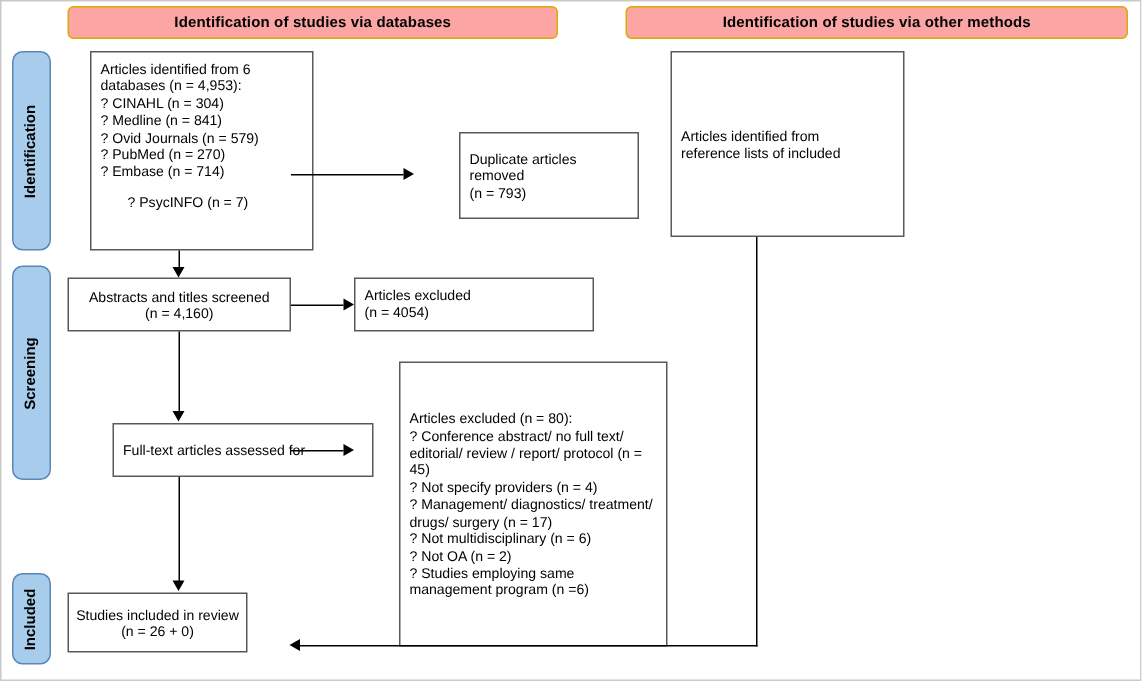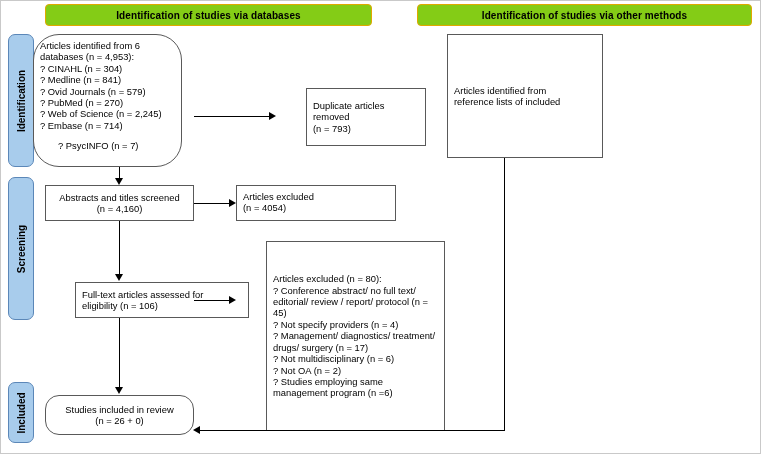--- a/index.html
+++ b/index.html
@@ -13,21 +13,21 @@
     height:454px;
     background:#ffffff;
     border:1px solid #c9c9c9;
     box-sizing:border-box;
     overflow:hidden;
   }
 
   
   .banner{
     position:absolute;
-    background:#84cc16;
+    background:#fca5a5;
     border:1px solid #e0a800;
     border-radius:4px;
     display:flex;
     align-items:center;
     justify-content:center;
     color:#000000;
     font-weight:bold;
     font-size:10px;
     letter-spacing:0.1px;
     box-sizing:border-box;
@@ -126,27 +126,26 @@
   </div>
 
   <div class="stage-pill" style="left:7px; top:176px; width:26px; height:143px;">
     <span class="stage-label">Screening</span>
   </div>
 
   <div class="stage-pill" style="left:7px; top:381px; width:26px; height:61px;">
     <span class="stage-label">Included</span>
   </div>
 
-  <div class="box" style="left:32px; top:33px; width:149px; height:133px;border-radius:26px;">
+  <div class="box" style="left:59px; top:33px; width:149px; height:133px;">
     <div class="ln">Articles identified from 6 databases (n = 4,953):</div>
     <div class="ln">? CINAHL (n = 304)</div>
     <div class="ln">? Medline (n = 841)</div>
     <div class="ln">? Ovid Journals (n = 579)</div>
     <div class="ln">? PubMed (n = 270)</div>
-    <div class="ln">? Web of Science (n = 2,245)</div>
     <div class="ln">? Embase (n = 714)</div>
     <div class="spacer"></div>
     <div class="ln indent">? PsycINFO (n = 7)</div>
   </div>
 
   <div class="box vcenter" style="left:275px; top:87px; width:120px; height:58px;">
     <div class="ln">Duplicate articles</div>
     <div class="ln">removed</div>
     <div class="ln">(n = 793)</div>
   </div>
@@ -161,34 +160,33 @@
     <div class="ln">(n = 4,160)</div>
   </div>
 
   <div class="box" style="left:235px; top:184px; width:160px; height:36px;">
     <div class="ln">Articles excluded</div>
     <div class="ln">(n = 4054)</div>
   </div>
 
   <div class="box vcenter" style="left:44px; top:281px; width:174px; height:36px;">
     <div class="ln">Full-text articles assessed for</div>
-    <div class="ln">eligibility (n = 106)</div>
   </div>
 
   <div class="box vcenter" style="left:235px; top:240px; width:179px; height:190px;">
     <div class="ln">Articles excluded (n = 80):</div>
     <div class="ln">? Conference abstract/ no full text/ editorial/ review / report/ protocol (n = 45)</div>
     <div class="ln">? Not specify providers (n = 4)</div>
     <div class="ln">? Management/ diagnostics/ treatment/ drugs/ surgery (n = 17)</div>
     <div class="ln">? Not multidisciplinary (n = 6)</div>
     <div class="ln">? Not OA (n = 2)</div>
     <div class="ln">? Studies employing same management program (n =6)</div>
   </div>
 
-  <div class="box centered" style="left:44px; top:394px; width:149px; height:40px;border-radius:14px;">
+  <div class="box centered" style="left:44px; top:394px; width:120px; height:40px;">
     <div class="ln">Studies included in review</div>
     <div class="ln">(n = 26 + 0)</div>
   </div>
 
   <div class="hline" style="left:193px; top:115px; width:75px;"></div>
   <div class="arrow-r" style="left:268px; top:111px;"></div>
 
   <div class="vline" style="left:118px; top:166px; height:12px;"></div>
   <div class="arrow-d" style="left:114px; top:177px;"></div>
 

